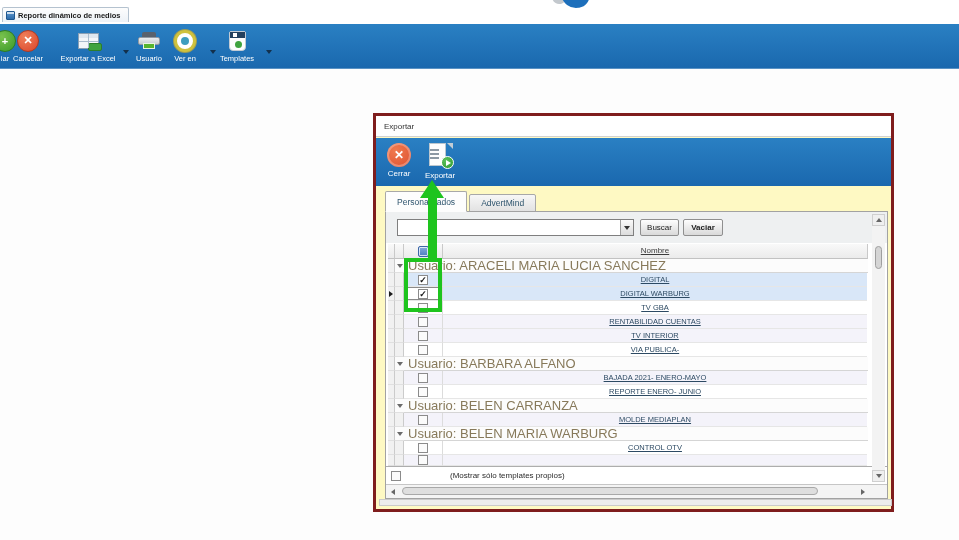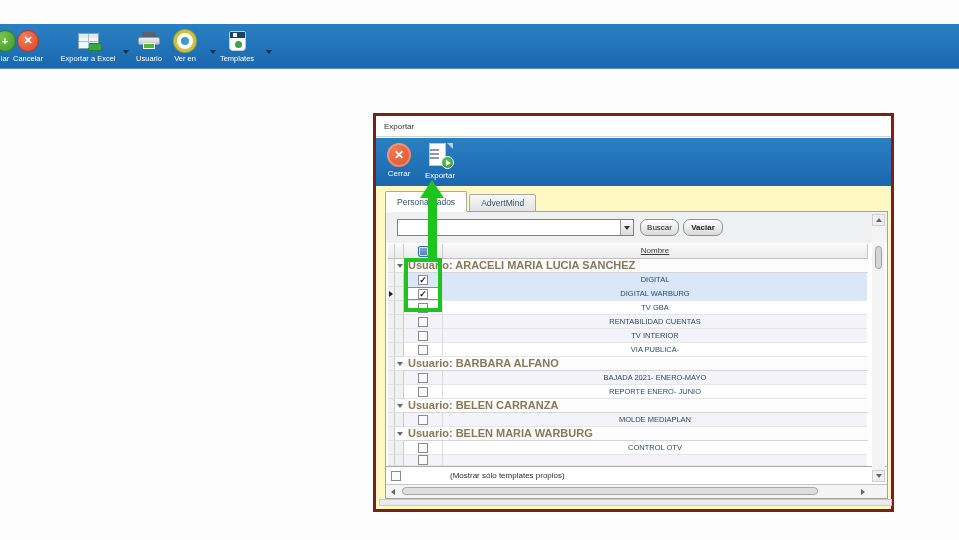--- a/index.html
+++ b/index.html
@@ -102,44 +102,44 @@
            border:1px solid #a2a2a2; }
   .search-strip { position:absolute; left:0; top:0; width:100%; height:31px; background:#eef0f1; }
   .combo { position:absolute; left:11px; top:7px; width:237px; height:17px; background:#fff;
            border:1px solid #7f7f7f; display:flex; }
   .combo input { flex:1; border:none; outline:none; font-size:8px; padding:0 3px; background:transparent; }
   .combo-arrow { width:13px; height:100%; background:linear-gradient(#fafafa,#dcdcdc); border-left:1px solid #9e9e9e;
                  display:flex; align-items:center; justify-content:center; }
   .combo-arrow i { width:0; height:0; border-left:3px solid transparent; border-right:3px solid transparent;
                    border-top:4px solid #333; }
   .mini-btn { position:absolute; top:7px; height:17px; font-size:8px; color:#222; background:linear-gradient(#fefefe,#d9d9d9);
-              border:1px solid #8f8f8f; border-radius:7px; display:flex; align-items:center; justify-content:center; }
+              border:1px solid #8f8f8f; border-radius:2px; display:flex; align-items:center; justify-content:center; }
 
   .ghead { position:absolute; left:2px; top:32px; height:15px; display:flex; }
   .ghead > div { background:linear-gradient(#f9f9f9,#ebebeb); border-right:1px solid #c9c9c9;
                  border-bottom:1px solid #c2c2c2; height:15px;text-decoration:underline; }
   .h-ind { width:7px; } .h-exp { width:9px; }
   .h-chk { width:39px; display:flex; align-items:center; justify-content:center; }
   .h-name { width:425px; font-size:8px; color:#3c3c3c; text-align:center; line-height:14px; }
   .hdr-cb-icon { width:11px; height:11px; border-radius:2px; border:1px solid #3b66a8;
                  background:linear-gradient(#85abdd,#4e7ec0); box-shadow:inset 0 0 0 1px rgba(255,255,255,.75); }
 
   #grid-rows { position:absolute; left:2px; top:47px; width:480px; }
   .grow, .drow { display:flex; height:14px; }
   .c-ind { width:7px; background:#f1f1f1; border-right:1px solid #cbcbcb; border-bottom:1px solid #e0e0e0;
            display:flex; align-items:center; justify-content:center; }
   .c-exp { width:9px; background:#f1f1f1; border-right:1px solid #cbcbcb; border-bottom:1px solid #e0e0e0;
            display:flex; align-items:center; justify-content:center; }
   .grow .c-exp { background:#fcfcfc; border-right:none; }
-  .c-glabel { flex:1; background:#fcfcfc; border-bottom:1px solid #d5d5d5; font-size:11px; font-weight:bold;
+  .c-glabel { flex:1; background:#fcfcfc; border-bottom:1px solid #d5d5d5; font-size:13px; font-weight:normal;
               color:var(--group-text,#87795a); line-height:13px; padding-left:4px; white-space:nowrap; overflow:hidden; }
   .c-chk { width:39px; border-right:1px solid #dcdcdc; border-bottom:1px solid #e6e6e6;
            display:flex; align-items:center; justify-content:center; background:#fff; }
   .c-name { width:424px; border-bottom:1px solid #e6e6e6; font-size:7.5px; color:#2d4a63; text-align:center;
-            line-height:13px; background:#fff; white-space:nowrap; overflow:hidden; }
+            line-height:13px; background:#fff; white-space:nowrap; overflow:hidden;text-decoration:underline; }
   .drow.alt .c-chk, .drow.alt .c-name { background:var(--alt-row,#f4f3fa); }
   .drow.sel .c-chk, .drow.sel .c-name { background:var(--selection-blue,#d9e7f8); }
   .drow.clip { height:11px; overflow:hidden; }
   .c-chk.focus { background:#fff !important; box-shadow:inset 0 0 0 1px #8a8a8a; }
   .cb { width:10px; height:10px; border:1px solid #8b8b8b; background:#fbfbfb; font-size:9px; line-height:8px;
         color:#151515; text-align:center; font-weight:bold; }
   .cb.on { background:#fff; }
   .tri-down { width:0; height:0; border-left:3px solid transparent; border-right:3px solid transparent;
               border-top:4px solid #6a6a6a; }
   .tri-right { width:0; height:0; border-top:3px solid transparent; border-bottom:3px solid transparent;
@@ -182,20 +182,28 @@
                background:var(--annotation-green,#1ec41e); z-index:20; }
   .ann-head { position:absolute; left:420px; top:180px; width:0; height:0; z-index:20;
               border-left:12px solid transparent; border-right:12px solid transparent;
               border-bottom:18px solid var(--annotation-green,#1ec41e); }
 </style>
 </head>
 <body>
 
 <div class="screen">
 
+  <div class="top-strip">
+    <div class="page-tab">
+      <span class="tab-doc-icon"></span>
+      <span>Reporte dinámico de medios</span>
+    </div>
+    <span class="logo-gray"></span>
+    <span class="logo-blue"></span>
+  </div>
 
   <div class="main-toolbar">
     <div class="tb-btn" style="left:-18px;width:46px;">
       <span class="icon-box">
           <span class="circle-green">+</span>
         </span>
       <span class="lbl">iar</span>
     </div>
     <div class="tb-btn" style="left:6px;width:44px;">
       <span class="icon-box">

